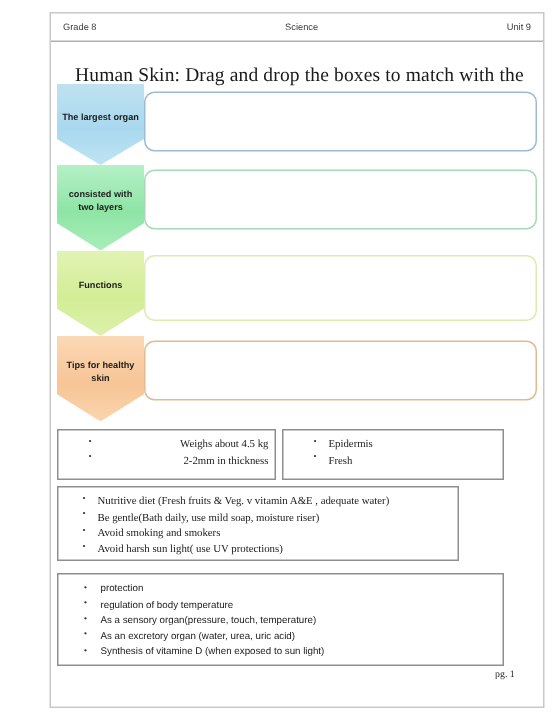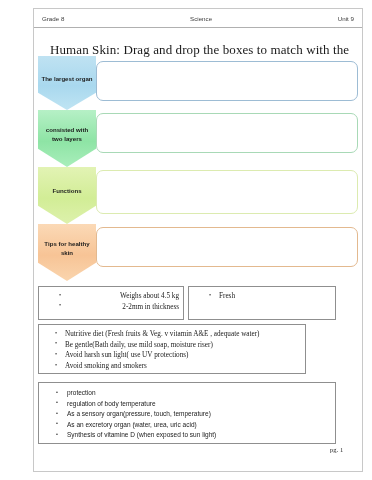--- a/index.html
+++ b/index.html
@@ -225,30 +225,31 @@
 
   <div class="ans-box split-left">
     <ul class="bullets">
       <li>Weighs about 4.5 kg</li>
       <li>2-2mm in thickness</li>
     </ul>
   </div>
 
   <div class="ans-box split-right">
     <ul class="bullets">
+      <li>Epidermis</li>
       <li>Fresh</li>
     </ul>
   </div>
 
   <div class="ans-box wide-1">
     <ul class="bullets">
       <li>Nutritive diet (Fresh fruits &amp; Veg. v vitamin A&amp;E , adequate water)</li>
       <li>Be gentle(Bath daily, use mild soap, moisture riser)</li>
+      <li>Avoid smoking and smokers</li>
       <li>Avoid harsh sun light( use UV protections)</li>
-      <li>Avoid smoking and smokers</li>
     </ul>
   </div>
 
   <div class="ans-box wide-2">
     <ul class="bullets">
       <li>protection</li>
       <li>regulation of body temperature</li>
       <li>As a sensory organ(pressure, touch, temperature)</li>
       <li>As an excretory organ (water, urea, uric acid)</li>
       <li>Synthesis of vitamine D (when exposed to sun light)</li>

